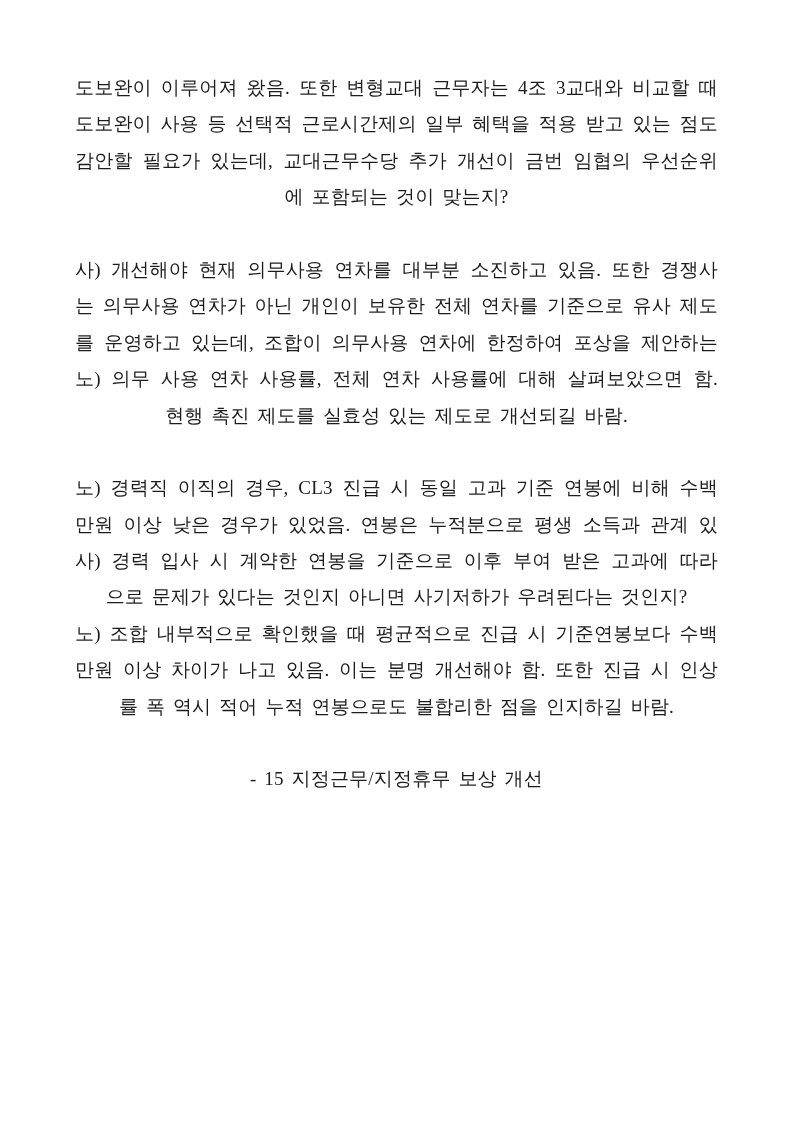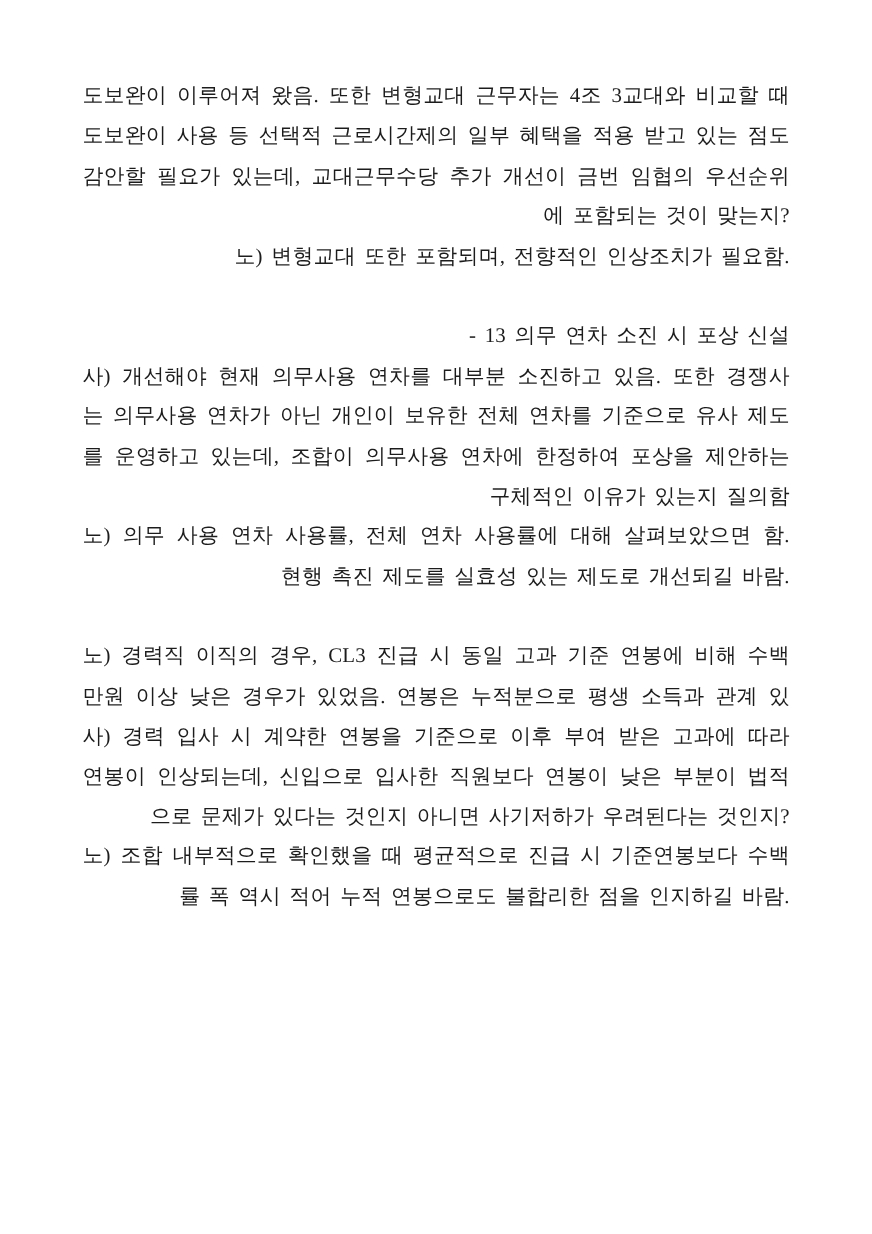--- a/index.html
+++ b/index.html
@@ -22,21 +22,21 @@
     top: 70px;
     width: 643px;
   }
   .line {
     height: 36.4px;
     line-height: 36.4px;
     font-size: 19px;
     letter-spacing: 0.2px;
     word-spacing: 0.15em;
     white-space: nowrap;
-    text-align: right;
+    text-align: center;
   }
   .line.justify {
     white-space: normal;
     word-break: keep-all;
     overflow: hidden;
     text-align: justify;
     text-align-last: justify;
     -moz-text-align-last: justify;
   }
   .page-number {
@@ -52,34 +52,31 @@
 </style>
 </head>
 <body>
 
 <div class="page" style="color: rgb(28, 28, 28); background: rgb(255, 255, 255);">
   <div class="text-block" id="lines-container">
       <div class="line justify">도보완이 이루어져 왔음. 또한 변형교대 근무자는 4조 3교대와 비교할 때</div>
       <div class="line justify">도보완이 사용 등 선택적 근로시간제의 일부 혜택을 적용 받고 있는 점도</div>
       <div class="line justify">감안할 필요가 있는데, 교대근무수당 추가 개선이 금번 임협의 우선순위</div>
       <div class="line left">에 포함되는 것이 맞는지?</div>
-      <div class="line left">노) 변형교대 또한 포함되며, 전향적인 인상조치가 필요함.</div>
       <div class="line left"></div>
-      <div class="line left">- 13 의무 연차 소진 시 포상 신설</div>
       <div class="line justify">사) 개선해야 현재 의무사용 연차를 대부분 소진하고 있음. 또한 경쟁사</div>
       <div class="line justify">는 의무사용 연차가 아닌 개인이 보유한 전체 연차를 기준으로 유사 제도</div>
       <div class="line justify">를 운영하고 있는데, 조합이 의무사용 연차에 한정하여 포상을 제안하는</div>
-      <div class="line left">구체적인 이유가 있는지 질의함</div>
       <div class="line justify">노) 의무 사용 연차 사용률, 전체 연차 사용률에 대해 살펴보았으면 함.</div>
       <div class="line left">현행 촉진 제도를 실효성 있는 제도로 개선되길 바람.</div>
       <div class="line left"></div>
       <div class="line justify">노) 경력직 이직의 경우, CL3 진급 시 동일 고과 기준 연봉에 비해 수백</div>
       <div class="line justify">만원 이상 낮은 경우가 있었음. 연봉은 누적분으로 평생 소득과 관계 있</div>
       <div class="line justify">사) 경력 입사 시 계약한 연봉을 기준으로 이후 부여 받은 고과에 따라</div>
-      <div class="line justify">연봉이 인상되는데, 신입으로 입사한 직원보다 연봉이 낮은 부분이 법적</div>
       <div class="line left">으로 문제가 있다는 것인지 아니면 사기저하가 우려된다는 것인지?</div>
       <div class="line justify">노) 조합 내부적으로 확인했을 때 평균적으로 진급 시 기준연봉보다 수백</div>
+      <div class="line justify">만원 이상 차이가 나고 있음. 이는 분명 개선해야 함. 또한 진급 시 인상</div>
       <div class="line left">률 폭 역시 적어 누적 연봉으로도 불합리한 점을 인지하길 바람.</div>
       <div class="line left"></div>
       <div class="line left">- 15 지정근무/지정휴무 보상 개선</div>
     </div>
   <div class="page-number">6</div>
 </div>
 
 </body></html>

